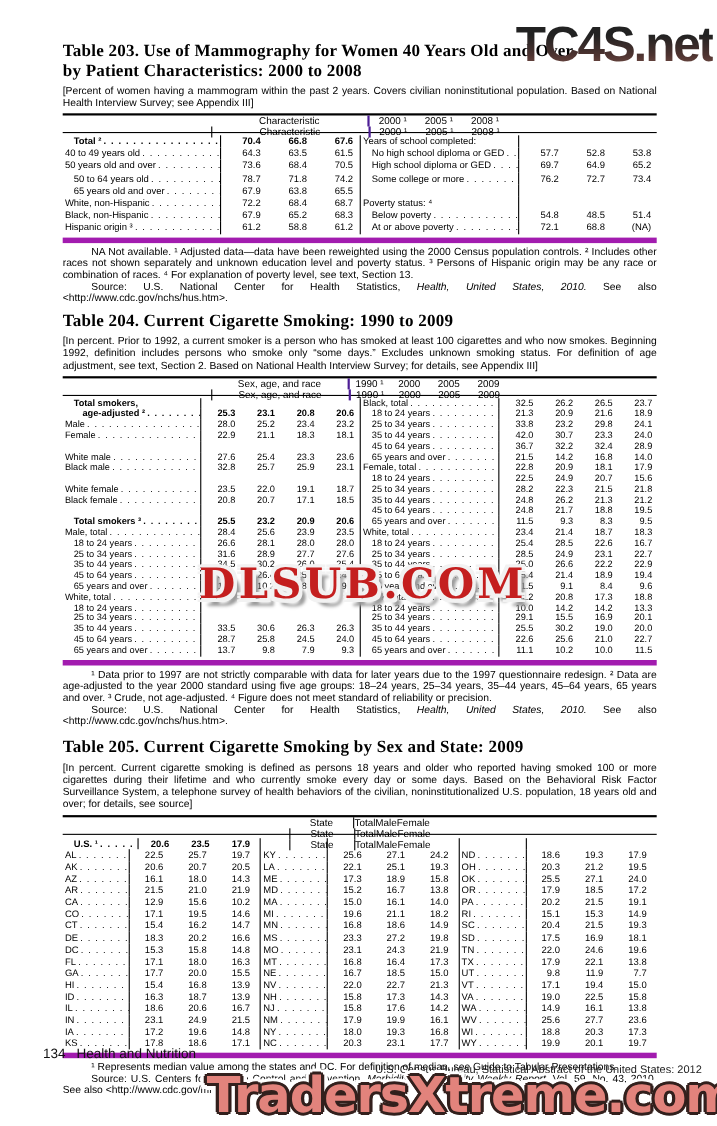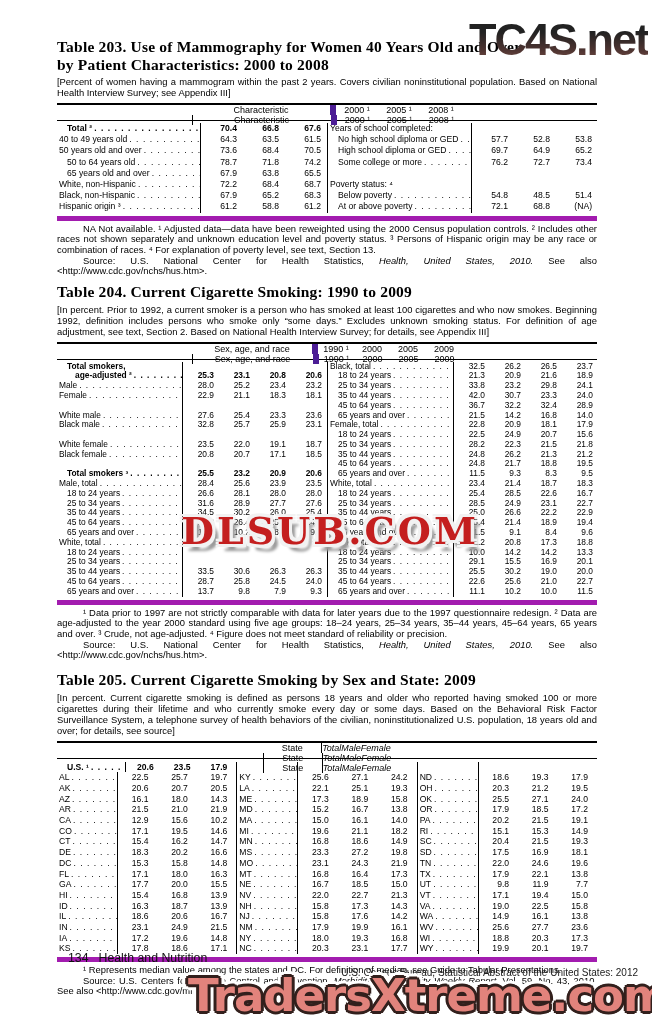--- a/index.html
+++ b/index.html
@@ -15,21 +15,21 @@
 
   
   .dtable{width:100%;}
   .thead{display:flex;border-top:2px solid #000;border-bottom:1px solid #000;
          height:15px;align-items:center;font-size:9px;flex-direction:column;}
   .tbody{display:flex;border-bottom:5px solid #a21caf;padding:2px 0 3px;}
   .t-half{width:50%;}
   .t-half.right,.th-half.right{border-left:1px solid #000;}
   .th-half{width:50%;display:flex;align-items:center;height:100%;}
   .th-stub{flex:1;text-align:center;}
-  .th-vals{display:flex;height:100%;align-items:flex-start;border-left:6px solid #4c1d95;}
+  .th-vals{display:flex;height:100%;align-items:flex-start;border-left:2px solid #4c1d95;}
   .th-val{text-align:center;}
 
   .trow{display:flex;align-items:center;}
   .stub{flex:1;display:flex;min-width:0;padding-left:2px;}
   .lbl{white-space:nowrap;}
   .dots{flex:1;overflow:hidden;white-space:nowrap;padding-left:2px;}
   .dots::after{content:". . . . . . . . . . . . . . . . . . . . . . . . . . . . . . . . . . . . . . . .";letter-spacing:1px;}
   .vals{display:flex;border-left:1px solid #000;align-self:stretch;align-items:center;}
   .val{text-align:right;box-sizing:border-box;white-space:nowrap;}
   .trow.bold{font-weight:bold;}
@@ -54,29 +54,29 @@
   .t205 .tbody{padding:3px 0;}
   .t205 .t-group{flex:1;}
   .t205 .t-group + .t-group{border-left:1px solid #000;}
   .t205 .stub{width:58px;flex:none;}
   .t205 .vals{flex:1;}
   .t205 .val{flex:1;padding-right:9px;}
   .th-group{flex:1;display:flex;align-items:center;height:100%;}
   .th-group + .th-group{border-left:1px solid #000;}
   .th-state{width:58px;text-align:center;}
   .th-cols{flex:1;display:flex;border-left:1px solid #000;height:100%;align-items:center;}
-  .th-col{flex:1;text-align:center;font-style:italic;}
+  .th-col{flex:1;text-align:center;}
 
   
   .fnblock{margin-top:3px;}
   .fnblock p{margin:0;font-size:9.4px;line-height:10.7px;text-indent:26px;text-align:justify;}
   .it{font-style:italic;} .mt6{margin-top:6px;} .mt10{margin-top:10px;}
 
   
-  .footer-left{position:absolute;left:68px;top:951px;font-size:12.3px;color:#111;}
+  .footer-left{position:absolute;left:39px;top:951px;font-size:12.3px;color:#111;}
   .footer-left .pgnum{margin-right:10px;}
   .footer-credit{position:absolute;right:14px;top:967px;font-size:10px;color:#222;}
 
   
   .wm-tc4s{position:absolute;top:14px;right:4px;font-size:45px;font-weight:bold;
      letter-spacing:-2px;font-family:"Liberation Sans",sans-serif;
      background:linear-gradient(180deg,#222 35%,#4e3431 70%,#7c524a 95%);
      -webkit-background-clip:text;background-clip:text;color:transparent;z-index:5;}
   .wm-dlsub{position:absolute;left:124px;top:166px;font-size:38px;font-weight:bold;
      font-family:"DejaVu Serif",serif;letter-spacing:3px;color:#c41f1f;z-index:5;

